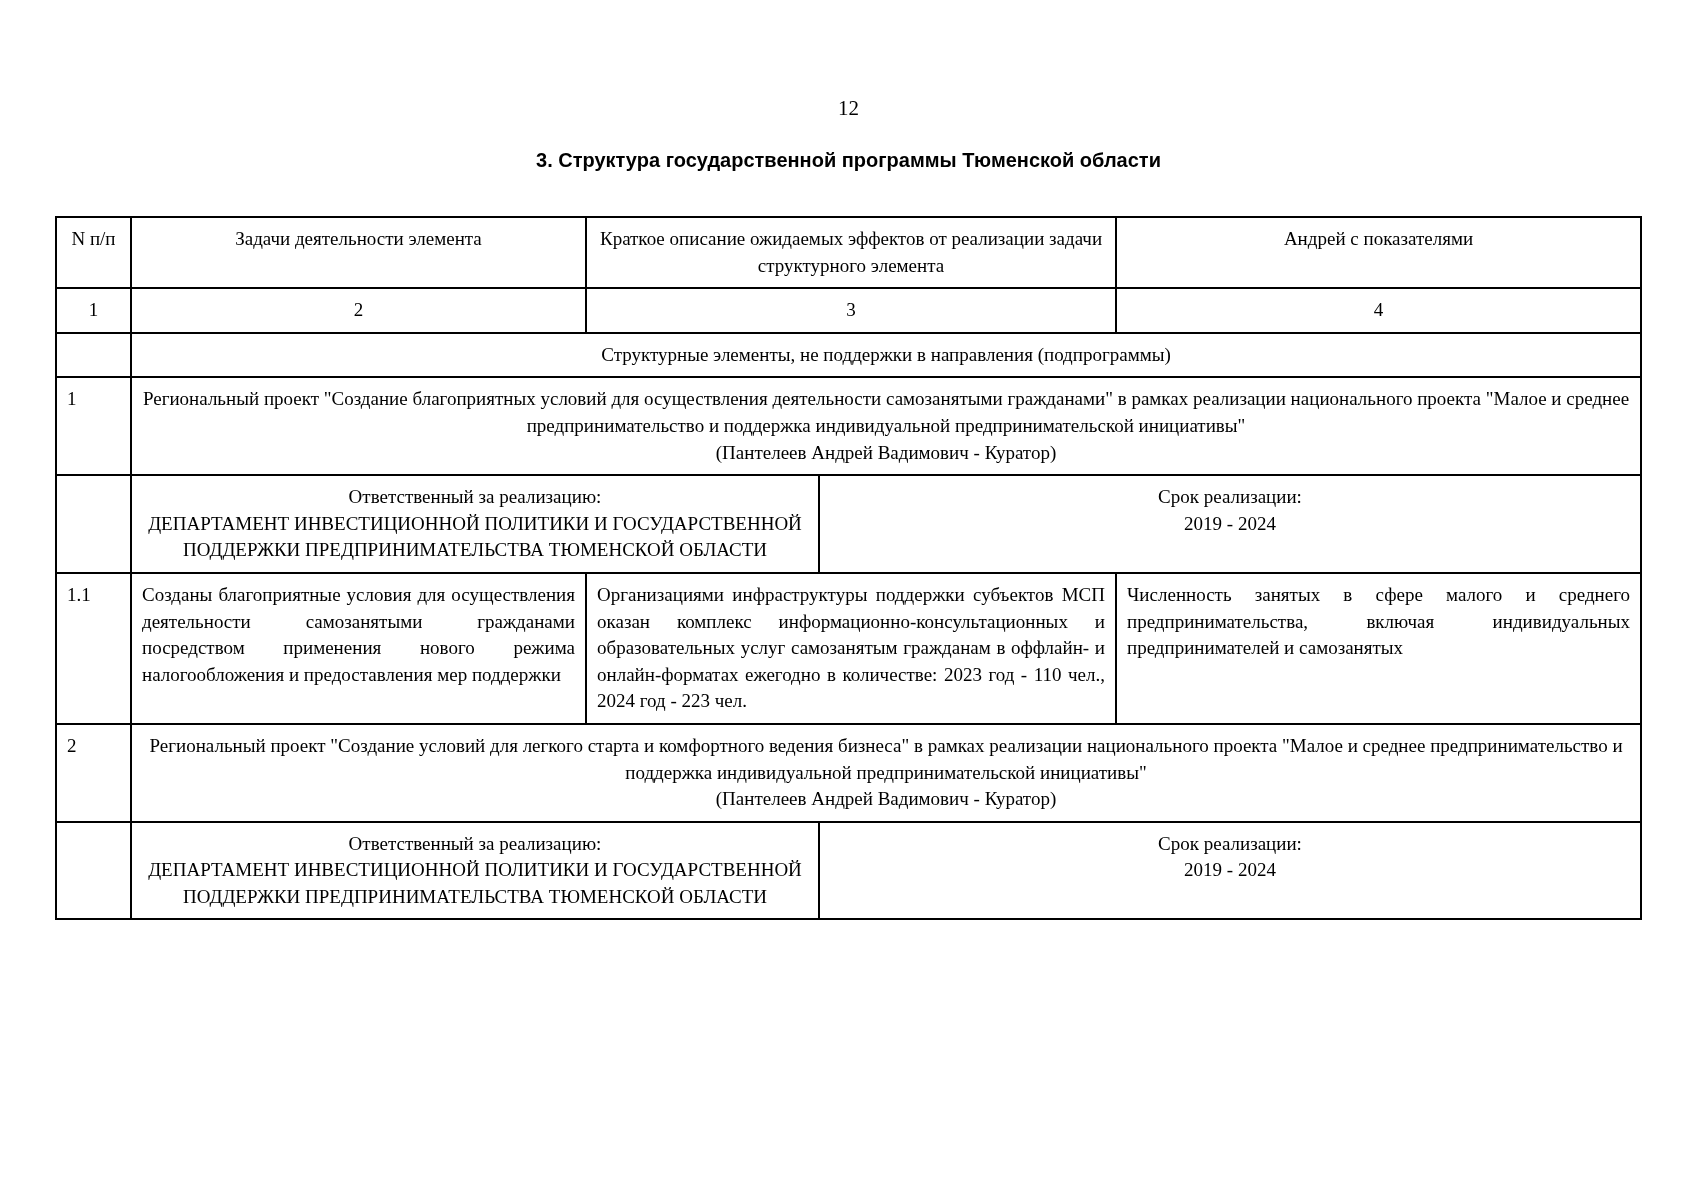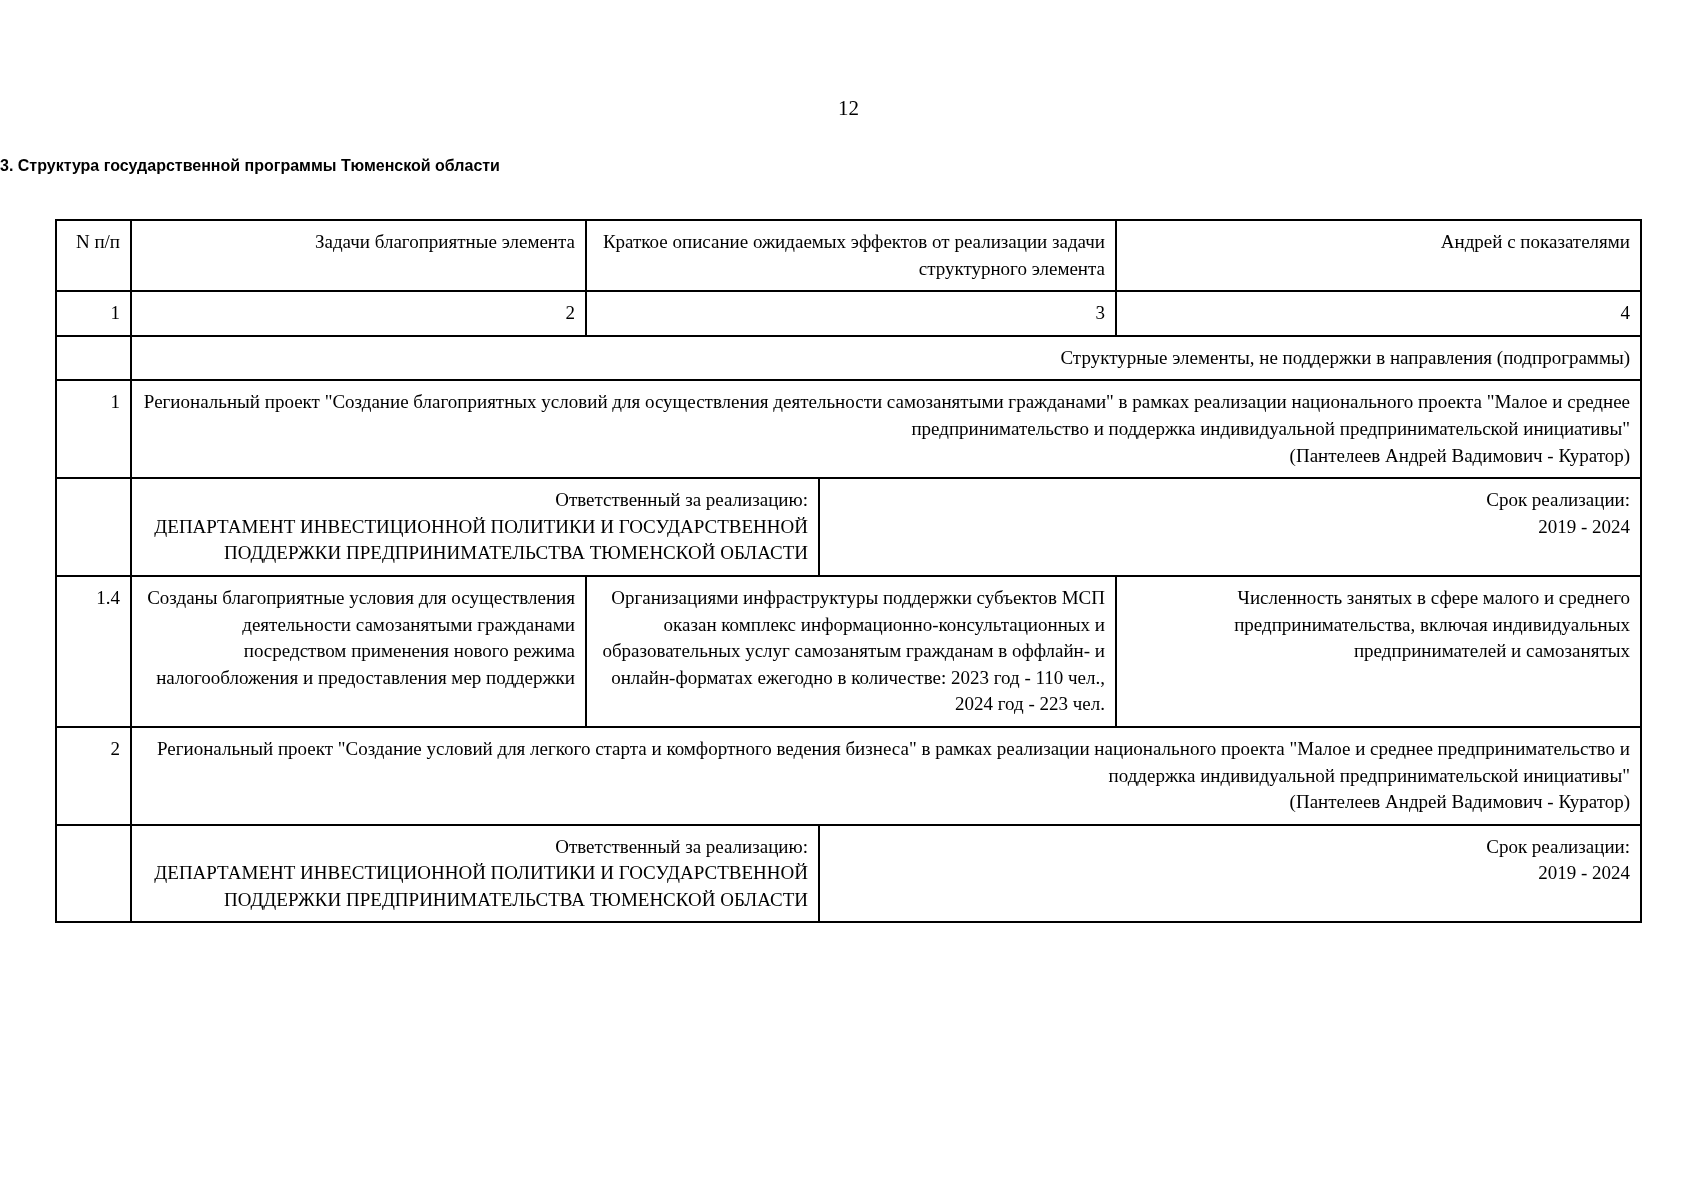--- a/index.html
+++ b/index.html
@@ -14,40 +14,40 @@
     height: 951px;
     background: #ffffff;
     overflow: hidden;
   }
   .page-number {
     margin-top: 96px;
     text-align: center;
     font-size: 21px;
   }
   .doc-title {
-    margin-top: 36px;
+    margin-top: 28px;
+    text-align: center;
     font-family: "Liberation Sans", sans-serif;
-    font-size: 16px;
+    font-size: 20px;
     font-weight: bold;
   }
   table.structure-table {
     margin-top: 44px;
     margin-left: 55px;
     width: 1585px;
     border-collapse: collapse;
     table-layout: fixed;
     font-size: 19px;
     line-height: 1.4;
   }
   table.structure-table td {
     border: 2px solid #000000;
     padding: 8px 10px;
     vertical-align: top;
     word-wrap: break-word;
-    text-align: right;
   }
   td.center { text-align: center; }
   td.justify { text-align: justify; border-radius: 19px; }
   td.vmid { vertical-align: middle; }
   .header-row td { padding-top: 12px; padding-bottom: 12px; }
   .nums-row td, .section-row td { padding-top: 9px; padding-bottom: 9px; }
   .project-cell { padding-top: 10px; padding-bottom: 10px; }
   .org-name { }
   .num-cell { text-align: left; padding-left: 8px; }
 </style>
@@ -65,21 +65,21 @@
       <col style="width:75px">
       <col style="width:455px">
       <col style="width:233px">
       <col style="width:297px">
       <col style="width:525px">
     </colgroup>
     <tbody>
 
       <tr class="header-row">
         <td class="center vmid">N п/п</td>
-        <td class="center vmid">Задачи благоприятные элемента</td>
+        <td class="center vmid">Задачи деятельности элемента</td>
         <td class="center vmid" colspan="2">Краткое описание ожидаемых эффектов от реализации задачи структурного элемента</td>
         <td class="center vmid">Андрей с показателями</td>
       </tr>
 
       <tr class="nums-row">
         <td class="center">1</td>
         <td class="center">2</td>
         <td class="center" colspan="2">3</td>
         <td class="center">4</td>
       </tr>
@@ -103,21 +103,21 @@
           <div>Ответственный за реализацию:</div>
           <div class="org-name">ДЕПАРТАМЕНТ ИНВЕСТИЦИОННОЙ ПОЛИТИКИ И ГОСУДАРСТВЕННОЙ ПОДДЕРЖКИ ПРЕДПРИНИМАТЕЛЬСТВА ТЮМЕНСКОЙ ОБЛАСТИ</div>
         </td>
         <td class="center project-cell" colspan="2">
           <div>Срок реализации:</div>
           <div>2019 - 2024</div>
         </td>
       </tr>
 
       <tr>
-        <td class="num-cell">1.4</td>
+        <td class="num-cell">1.1</td>
         <td class="justify">Созданы благоприятные условия для осуществления деятельности самозанятыми гражданами посредством применения нового режима налогообложения и предоставления мер поддержки</td>
         <td class="justify" colspan="2">Организациями инфраструктуры поддержки субъектов МСП оказан комплекс информационно-консультационных и образовательных услуг самозанятым гражданам в оффлайн- и онлайн-форматах ежегодно в количестве: 2023 год - 110 чел., 2024 год - 223 чел.</td>
         <td class="justify">Численность занятых в сфере малого и среднего предпринимательства, включая индивидуальных предпринимателей и самозанятых</td>
       </tr>
 
       <tr>
         <td class="num-cell">2</td>
         <td class="center project-cell" colspan="4">
           <div>Региональный проект "Создание условий для легкого старта и комфортного ведения бизнеса" в рамках реализации национального проекта "Малое и среднее предпринимательство и поддержка индивидуальной предпринимательской инициативы"</div>
           <div>(Пантелеев Андрей Вадимович - Куратор)</div>

